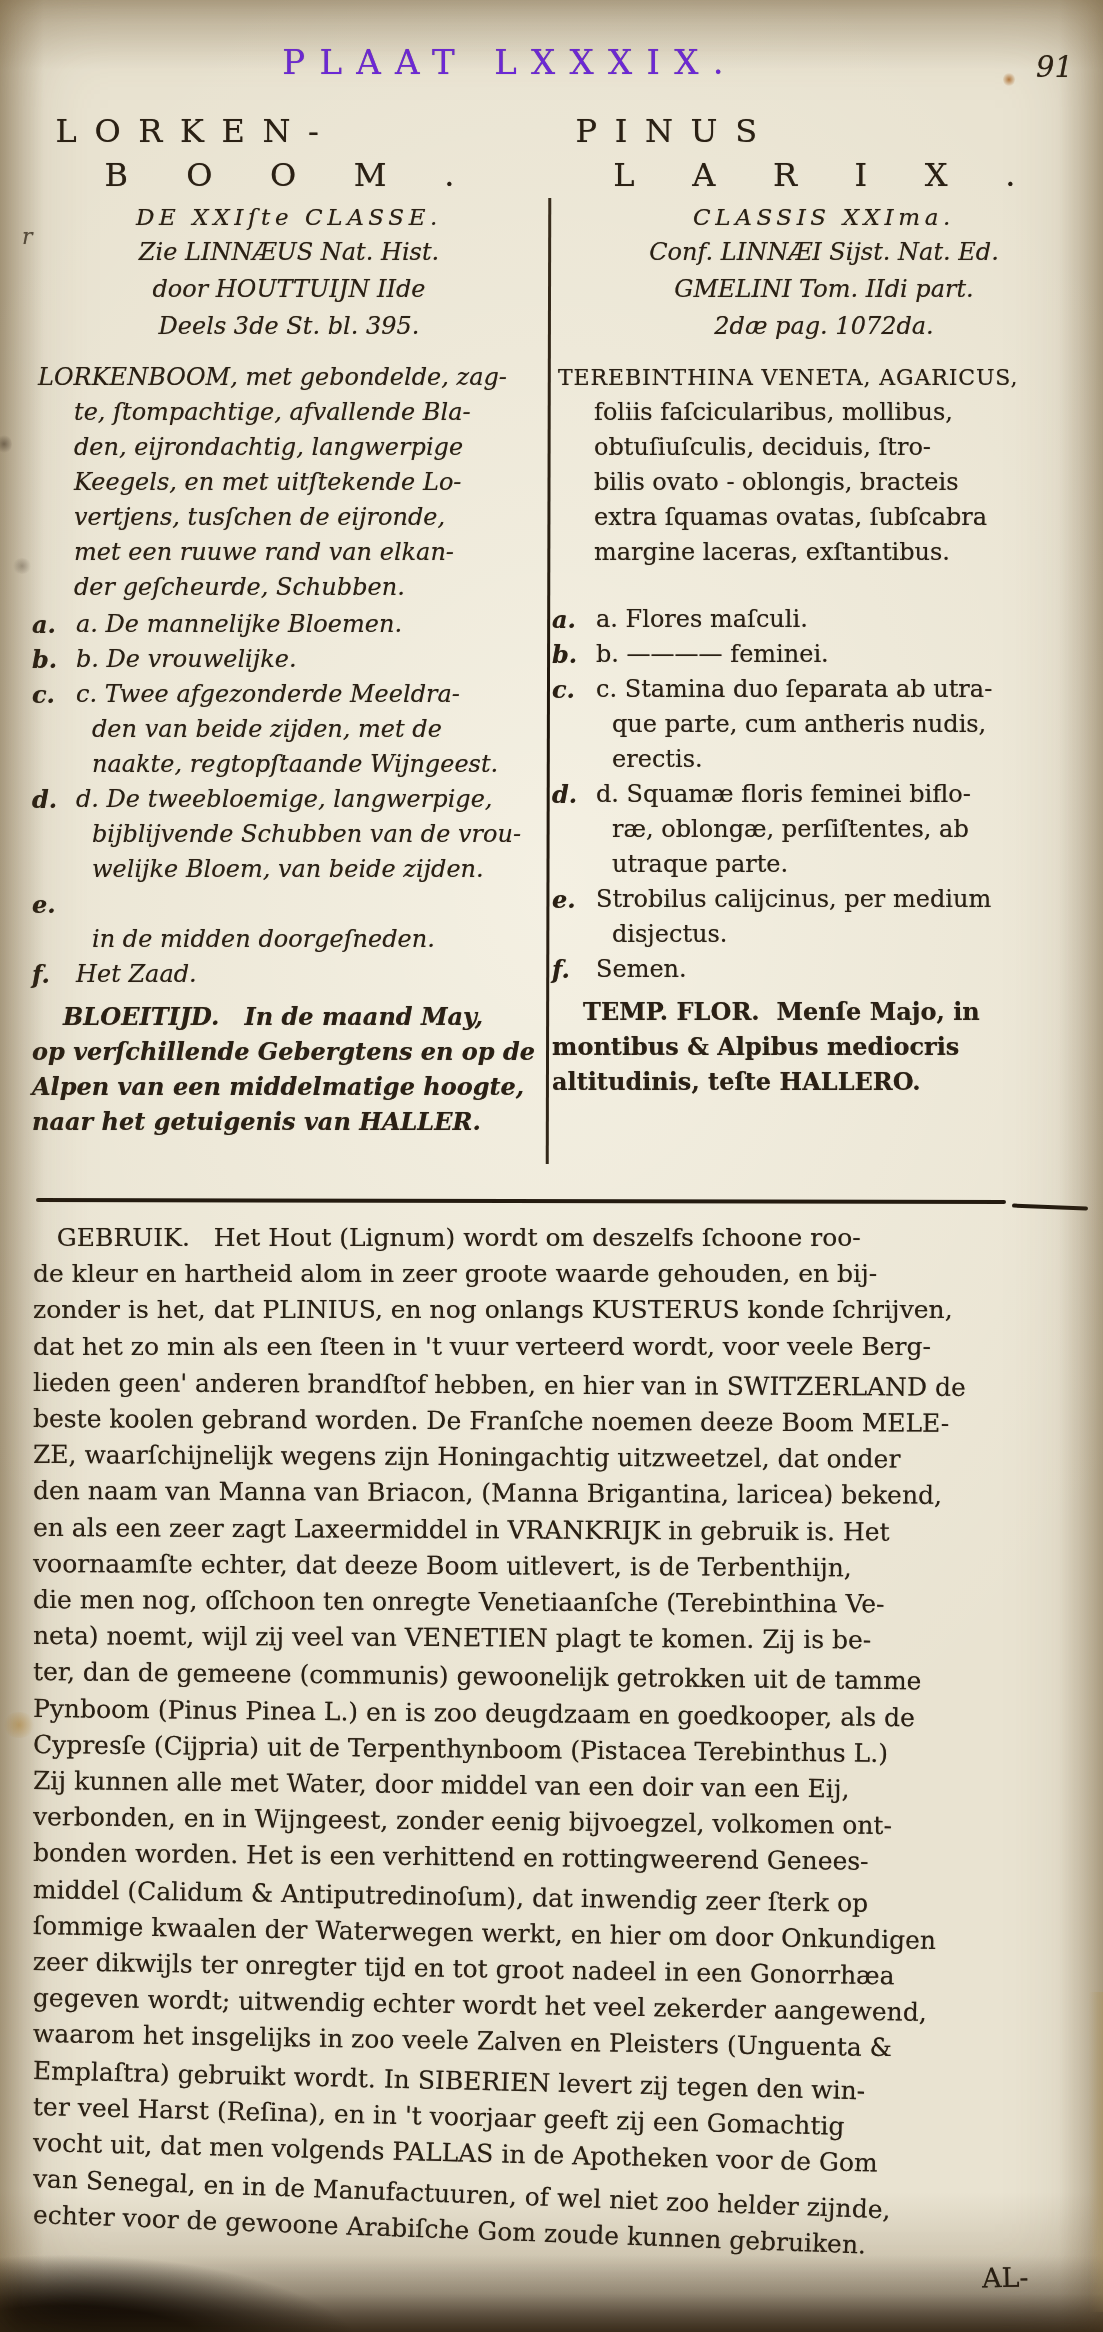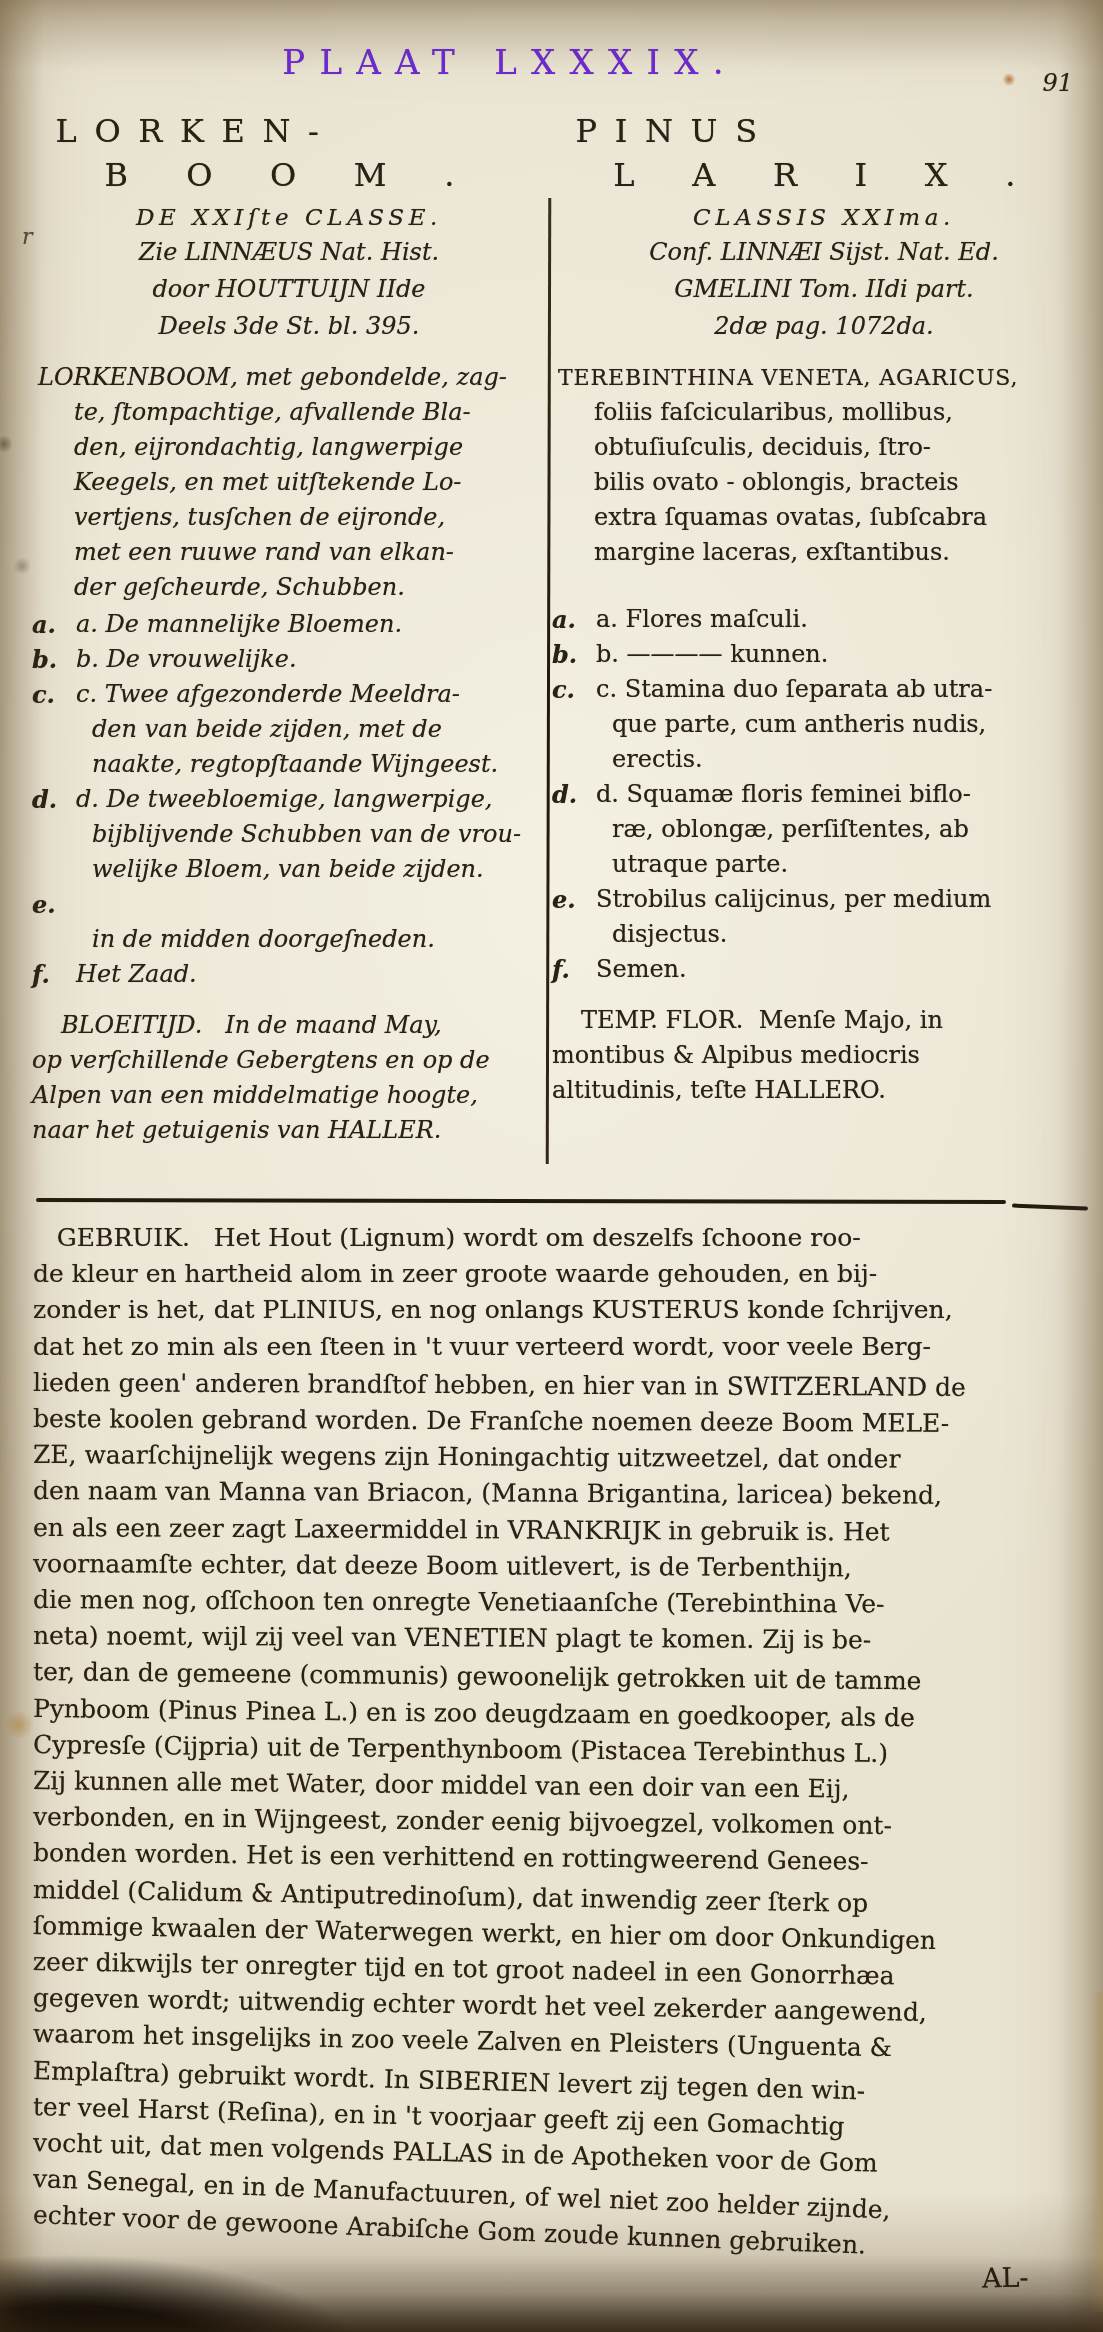--- a/index.html
+++ b/index.html
@@ -17,21 +17,21 @@
     text-shadow:0 0 .7px rgba(42,32,20,.55);
   }
   .line { white-space:pre; }
   .line:empty::before { content:"\00a0"; }
 
   
   .header-title {
     position:absolute; top:42px; left:70px; width:880px; text-align:center;
     font-size:34px; letter-spacing:.42em; color:#6d28d9;
   }
-  .page-number { position:absolute; top:50px; right:30px; font-size:24px; font-style:italic;margin-top:19px; }
+  .page-number { position:absolute; top:50px; right:30px; font-size:29px; font-style:italic; }
 
   
   .col { position:absolute; top:112px; font-size:24px; }
   .col-left  { left:38px;  width:502px; }
   .col-right { left:558px; width:532px; }
 
   .col-title1 { text-align:left; font-size:32px; letter-spacing:.55em; text-indent:.55em; }
   .col-title2 { text-align:center; font-size:32px; letter-spacing:1.8em; text-indent:1.2em; margin-top:6px; }
   .class-line { text-align:center; font-style:italic; letter-spacing:.2em; font-size:23px; margin-top:10px; }
   .refs  { text-align:center; line-height:37px; margin-top:4px; }
@@ -45,21 +45,21 @@
   .diag .line:first-child { letter-spacing:.04em; font-size:22px; }
   .diag .line:nth-child(n+2) { padding-left:36px; }
 
   .items { margin-top:2px; }
   .col-right .items { margin-top:32px; }
   .item { position:relative; padding-left:38px; line-height:35px; }
   .marginletter { position:absolute; left:-6px; top:0; font-style:italic; font-weight:700; }
   .col-left .item-lines { font-style:italic; }
   .item-lines .line:nth-child(n+2) { padding-left:16px; }
 
-  .bloom, .flow { line-height:35px; margin-top:16px; }
+  .bloom, .flow { line-height:35px; margin-top:7px;font-weight:bold; }
   .bloom { font-style:italic; }
   .bloom .line:nth-child(n+2), .flow .line:nth-child(n+2) { margin-left:-6px; }
 
   .margin-mark { position:absolute; left:-16px; top:112px; font-style:italic; opacity:.75; font-size:22px; }
 
   
   .vrule { position:absolute; left:547px; top:198px; width:3px; height:966px;
            background:linear-gradient(to bottom,#3a2e1e,#20170c 55%,#33281a);
            transform:rotate(.15deg); data:""; }
   .hrule-main { position:absolute; left:36px; top:1199px; width:970px; height:4px;
@@ -192,21 +192,21 @@
   <div class="items">
     <div class="item">
       <span class="marginletter">a.</span>
       <div class="item-lines">
           <div class="line">a. Flores maſculi.</div>
         </div>
     </div>
     <div class="item">
       <span class="marginletter">b.</span>
       <div class="item-lines">
-          <div class="line">b. ———— kunnen.</div>
+          <div class="line">b. ———— feminei.</div>
         </div>
     </div>
     <div class="item">
       <span class="marginletter">c.</span>
       <div class="item-lines">
           <div class="line">c. Stamina duo ſeparata ab utra-</div>
           <div class="line">que parte, cum antheris nudis,</div>
           <div class="line">erectis.</div>
         </div>
     </div>

